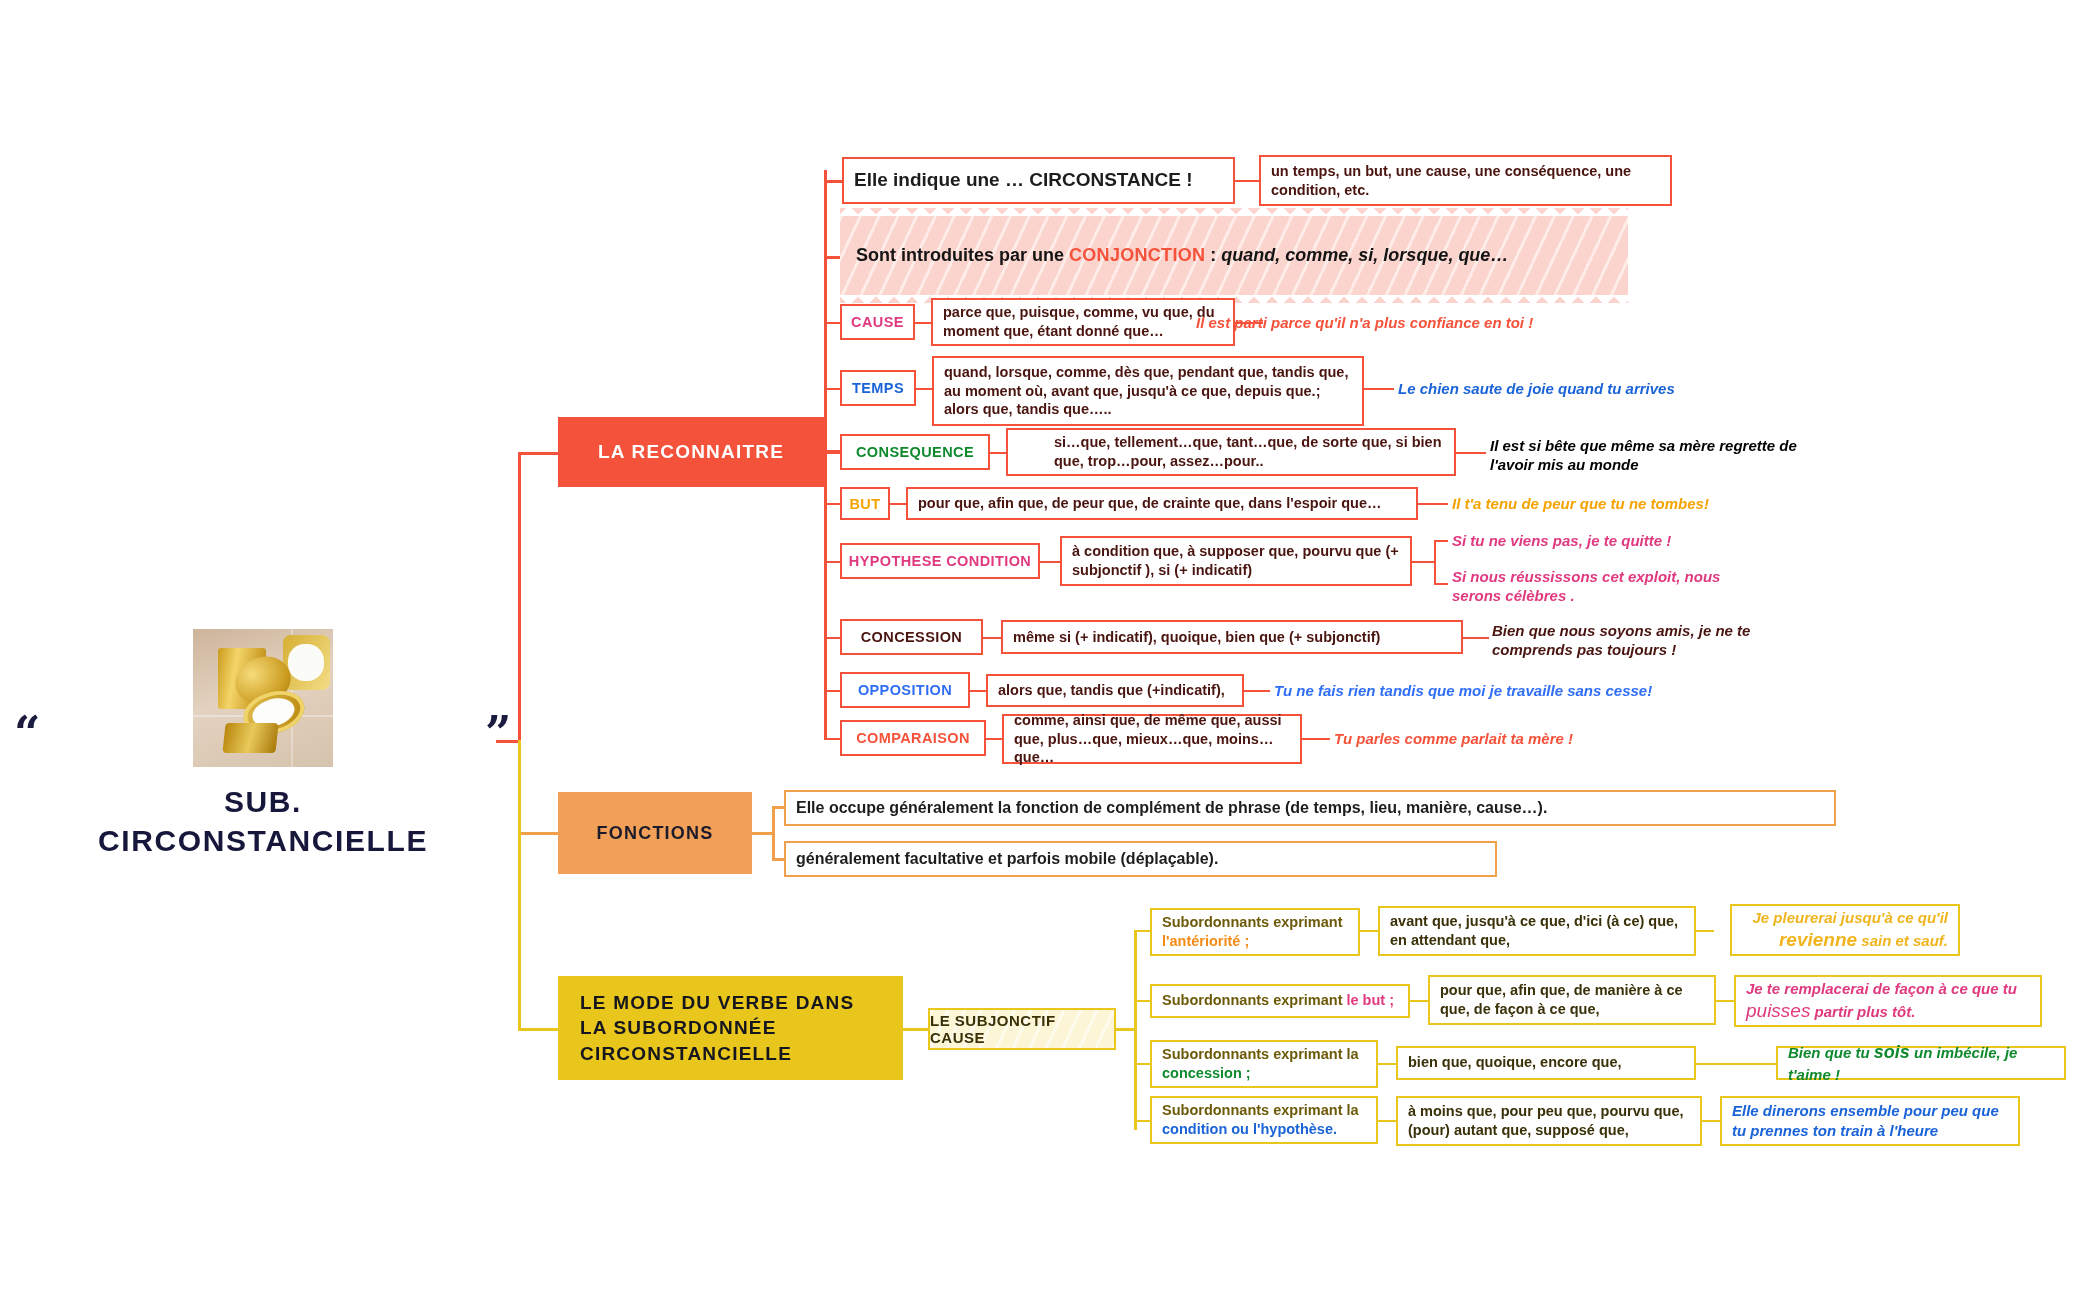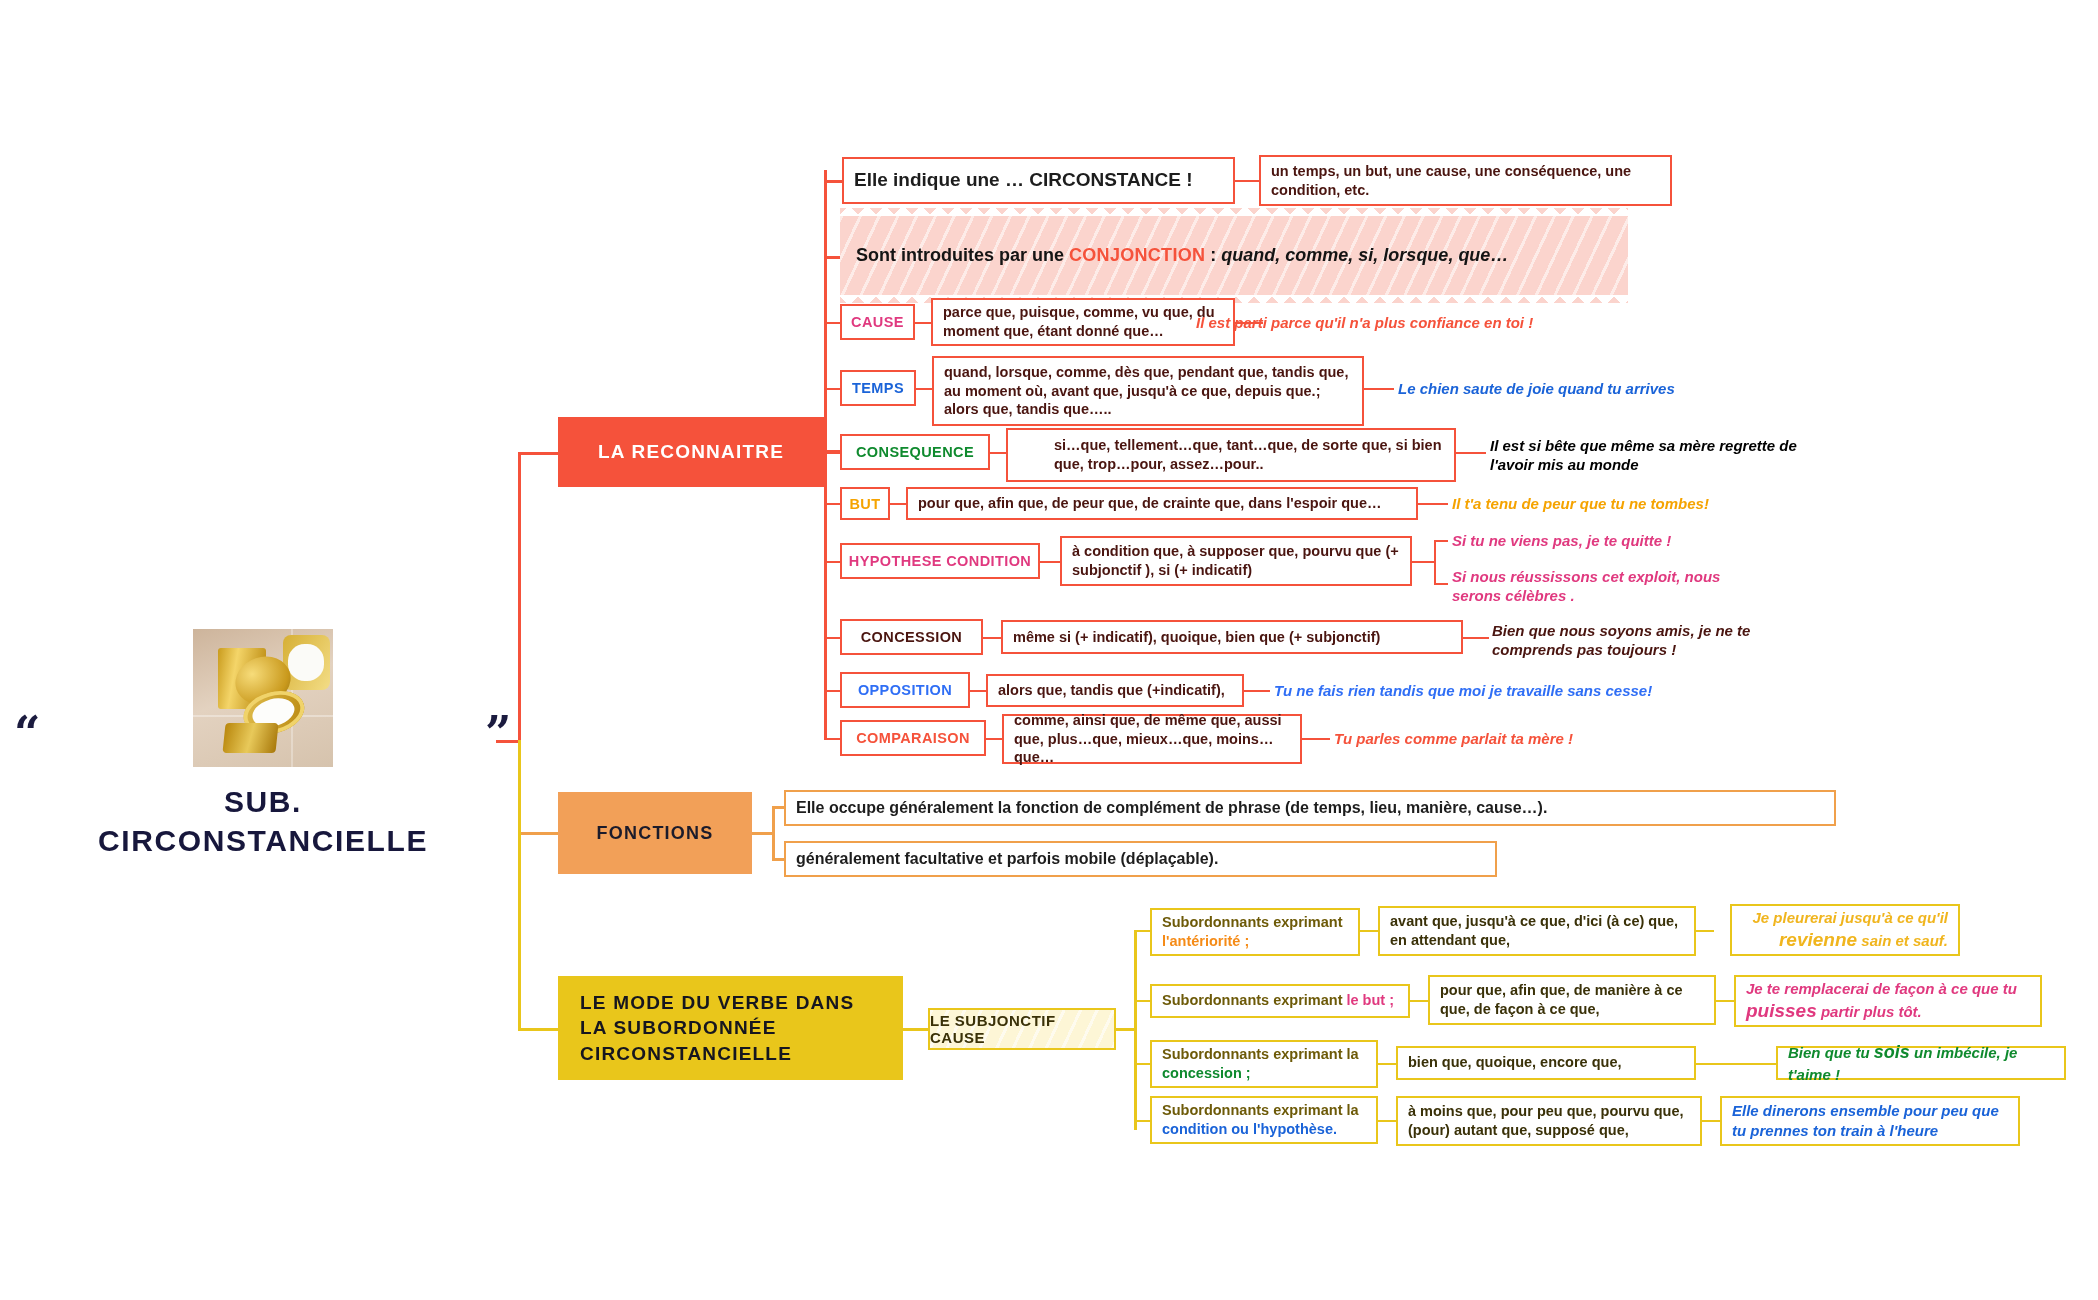--- a/index.html
+++ b/index.html
@@ -220,21 +220,21 @@
 <div class="ln h" style="left:1364px;top:388px;width:30px;height:2px;"></div>
 <div class="note" style="left: 1398px; top: 376px; width: 430px; height: 26px; color: rgb(26, 99, 216);">
   <span>Le chien saute de joie quand tu arrives</span>
 </div>
 
 <div class="ln h" style="left:824px;top:452px;width:16px;height:2px;"></div>
 <div class="lbl" style="left: 840px; top: 434px; width: 150px; height: 36px; color: rgb(15, 138, 46);">
   <span>CONSEQUENCE</span>
 </div>
 <div class="ln h" style="left:990px;top:452px;width:16px;height:2px;"></div>
-<div class="box" style="left:1006px;top:428px;width:450px;height:54px;font-size:14.5px;padding-left:46px;">
+<div class="box" style="left:1006px;top:428px;width:450px;height:48px;font-size:14.5px;padding-left:46px;">
   <span>si…que, tellement…que, tant…que, de sorte que, si bien que, trop…pour, assez…pour..</span>
 </div>
 <div class="ln h" style="left:1456px;top:452px;width:30px;height:2px;"></div>
 <div class="note" style="left: 1490px; top: 432px; width: 330px; height: 46px; color: #000000;">
   <span>Il est si bête que même sa mère regrette de l'avoir mis au monde</span>
 </div>
 
 <div class="ln h" style="left:824px;top:503px;width:16px;height:2px;"></div>
 <div class="lbl" style="left: 840px; top: 487px; width: 50px; height: 33px; color: rgb(245, 163, 0);">
   <span>BUT</span>
@@ -343,21 +343,21 @@
 <div class="ln h ye" style="left:1134px;top:1000px;width:16px;height:2px;"></div>
 <div class="ybox" style="left:1150px;top:984px;width:260px;height:34px;">
   <span><span>Subordonnants exprimant</span> <span id="k1" style="color:#e0397f;font-weight:700;">le but ;</span></span>
 </div>
 <div class="ln h ye" style="left:1410px;top:1000px;width:18px;height:2px;"></div>
 <div class="ybox dark" style="left:1428px;top:975px;width:288px;height:50px;color:#3a3108;">
   <span>pour que, afin que, de manière à ce que, de façon à ce que,</span>
 </div>
 <div class="ln h ye" style="left:1716px;top:1000px;width:18px;height:2px;"></div>
 <div class="ynote" style="left:1734px;top:975px;width:308px;height:52px;color:#e0397f;">
-  <span style="display:block;"><span>Je te remplacerai de façon à ce que tu </span><span style="font-size:19px;font-weight:700;margin-top:44px;">puisses</span><span> partir plus tôt.</span></span>
+  <span style="display:block;"><span>Je te remplacerai de façon à ce que tu </span><span style="font-size:19px;font-weight:400;margin-top:44px;">puisses</span><span> partir plus tôt.</span></span>
 </div>
 
 <div class="ln h ye" style="left:1134px;top:1063px;width:16px;height:2px;"></div>
 <div class="ybox" style="left:1150px;top:1040px;width:228px;height:48px;">
   <span style="display:block;">
     <span>Subordonnants exprimant la</span><br>
     <span id="k2" style="color:#0f8a2e;font-weight:700;">concession ;</span>
   </span>
 </div>
 <div class="ln h ye" style="left:1378px;top:1063px;width:18px;height:2px;"></div>

